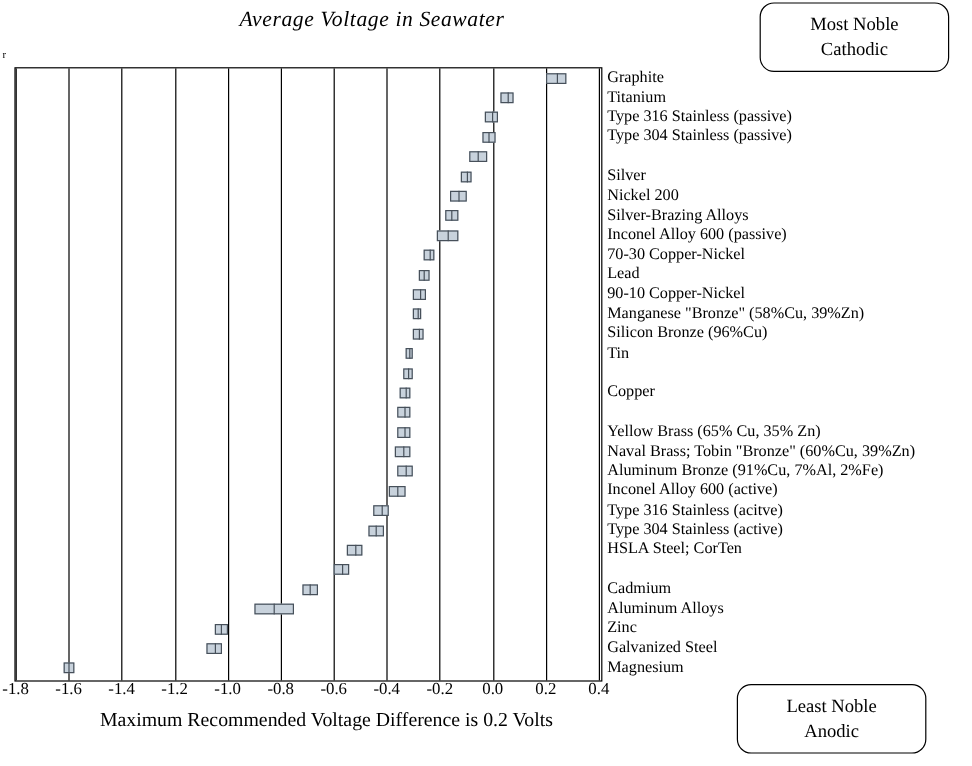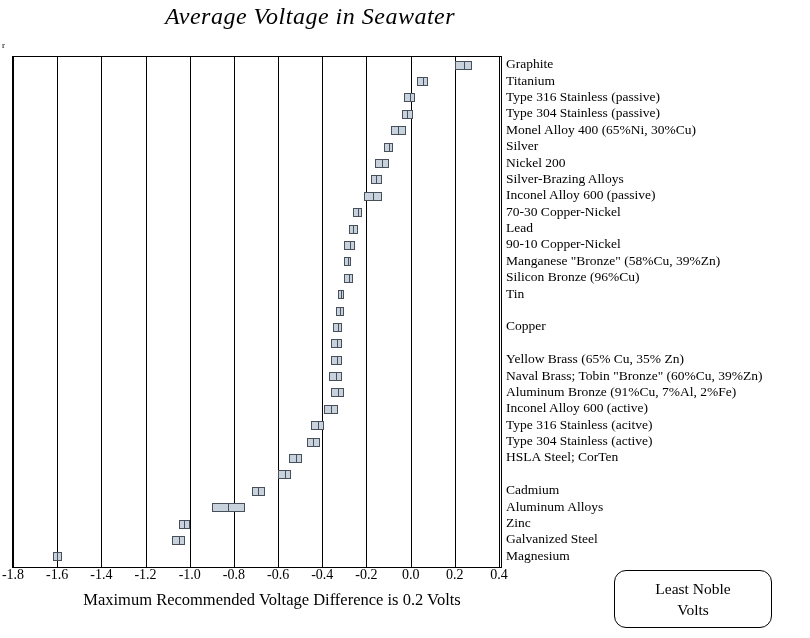--- a/index.html
+++ b/index.html
@@ -12,21 +12,21 @@
     overflow:hidden;
   }
   #wrap{position:absolute;inset:0;}
 
   
   .chart-title{
     position:absolute;
     left:0;top:0;width:620px;
     text-align:center;
     font-style:italic;
-    font-size:24px;
+    font-size:18px;
     line-height:32px;
     letter-spacing:.5px;
     white-space:nowrap;
   }
 
   
   .callout{
     position:absolute;
     border:1px solid #000;
     border-radius:12px;
@@ -105,24 +105,28 @@
     position:absolute;left:2px;top:40px;font-size:9px;color:#000;
   }
 </style>
 </head>
 <body>
 
 <div id="wrap">
 
   <div class="chart-title">Average Voltage in Seawater</div>
 
+  <div class="callout" id="callout-top">
+    <div>Most Noble</div>
+    <div>Cathodic</div>
+  </div>
 
   <div class="callout" id="callout-bottom">
     <div>Least Noble</div>
-    <div>Volts</div>
+    <div>Anodic</div>
   </div>
 
   <div class="tiny-mark">r</div>
 
   <div id="plot">
       <div class="vgrid" style="left: 0px;"></div>
       <div class="vgrid" style="left: 44.1818px;"></div>
       <div class="vgrid" style="left: 88.3636px;"></div>
       <div class="vgrid" style="left: 132.545px;"></div>
       <div class="vgrid" style="left: 176.727px;"></div>
@@ -226,21 +230,20 @@
       <div class="marker" style="left: 39.7636px; width: 8.83636px; top: 495.306px;">
         <i></i>
       </div>
     </div>
 
   <div id="labels">
       <div class="lbl" style="top: 1.19355px;">Graphite</div>
       <div class="lbl" style="top: 17.5806px; font-family: Liberation Serif, serif;">Titanium</div>
       <div class="lbl" style="top: 33.9677px;">Type 316 Stainless (passive)</div>
       <div class="lbl" style="top: 50.3548px;">Type 304 Stainless (passive)</div>
-      <div class="lbl" style="top: 66.7419px;">Monel Alloy 400 (65%Ni, 30%Cu)</div>
       <div class="lbl" style="top: 83.129px;">Silver</div>
       <div class="lbl" style="top: 99.5161px;">Nickel 200</div>
       <div class="lbl" style="top: 115.903px;">Silver-Brazing Alloys</div>
       <div class="lbl" style="top: 132.29px;">Inconel Alloy 600 (passive)</div>
       <div class="lbl" style="top: 148.677px;">70-30 Copper-Nickel</div>
       <div class="lbl" style="top: 165.065px;">Lead</div>
       <div class="lbl" style="top: 181.452px;">90-10 Copper-Nickel</div>
       <div class="lbl" style="top: 197.839px;">Manganese "Bronze"  (58%Cu, 39%Zn)</div>
       <div class="lbl" style="top: 214.226px;">Silicon Bronze  (96%Cu)</div>
       <div class="lbl" style="top: 230.613px;">Tin</div>

